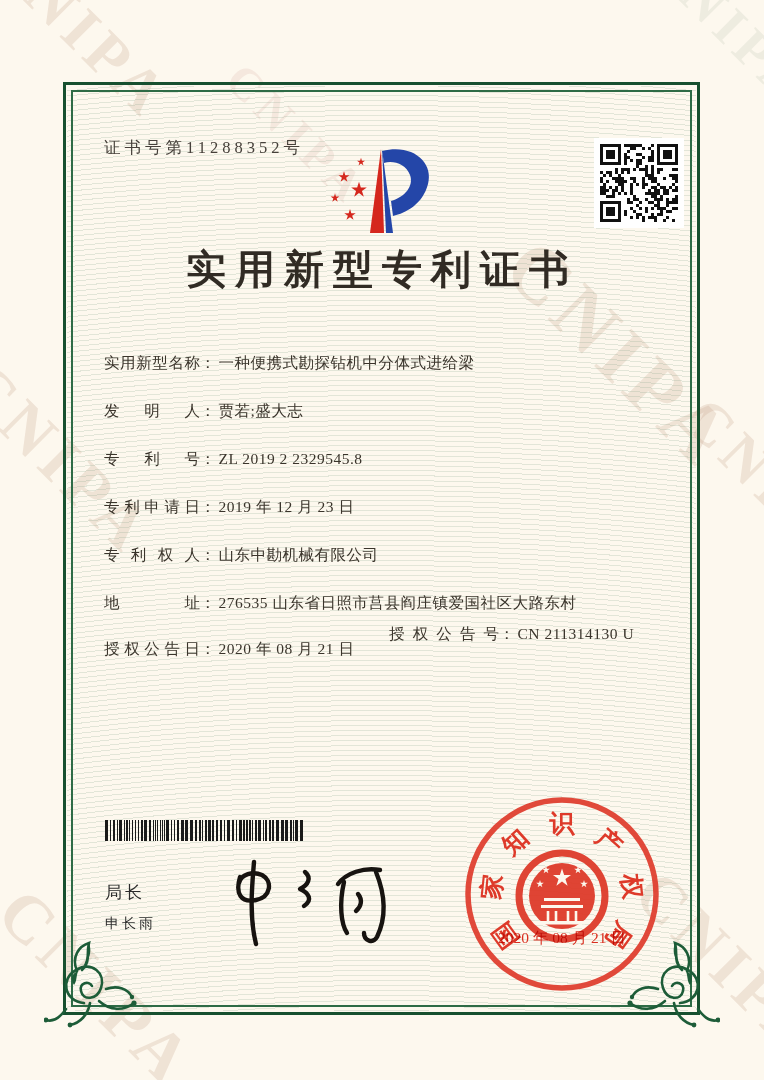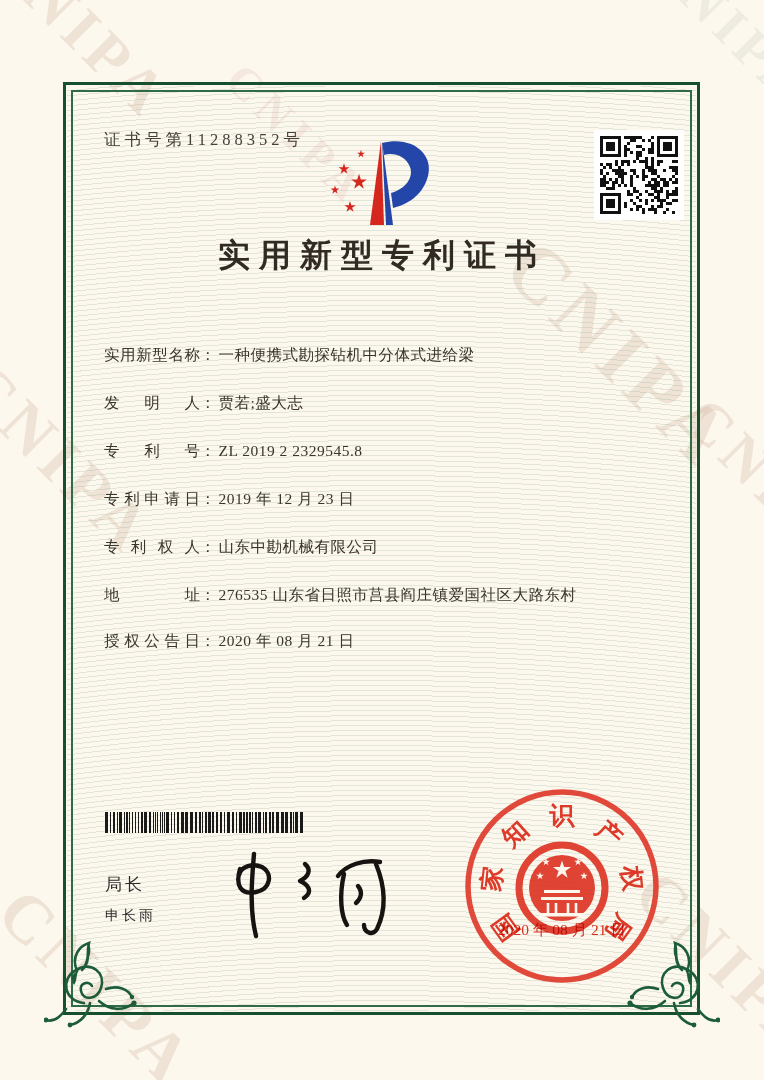--- a/index.html
+++ b/index.html
@@ -7,27 +7,27 @@
        background:#fdf8ee;font-family:"Liberation Serif","DejaVu Serif",serif;color:#3a342b;}
   
   .wm{position:absolute;font-family:"Liberation Serif","DejaVu Serif",serif;font-weight:bold;
       color:rgba(199,168,144,0.26);letter-spacing:7px;transform:rotate(45deg);white-space:nowrap;z-index:1;}
   
   .frame-outer{position:absolute;left:63px;top:82px;width:637px;height:933px;
       border:3px solid #17502f;box-sizing:border-box;z-index:2;}
   .frame-inner{position:absolute;left:5px;top:5px;right:5px;bottom:5px;border:2px solid #2e6b46;}
   .guilloche{position:absolute;left:67px;top:86px;width:629px;height:925px;z-index:2;
       background:repeating-radial-gradient(circle at 50% 3200px, rgba(118,156,128,0.20) 0 1px, rgba(0,0,0,0) 1px 5px);}
-  .content{position:absolute;left:0;top:4px;width:764px;height:926px;z-index:5;}
+  .content{position:absolute;left:0;top:12px;width:764px;height:926px;z-index:5;}
   
   .cert-no{position:absolute;left:104px;top:125px;font-size:16.5px;letter-spacing:4px;color:#46403а;color:#46403a;}
   .logo{position:absolute;left:318px;top:124px;width:128px;height:102px;}
   .qr{position:absolute;left:596px;top:128px;width:86px;height:86px;background:#ffffff;box-shadow:0 0 0 2px #fff;}
   .title{position:absolute;left:0;top:230px;width:764px;text-align:center;
-      font-size:32px;font-weight:bold;letter-spacing:9px;color:#312b24;}
+      font-size:40px;font-weight:bold;letter-spacing:9px;color:#312b24;}
   
   .field-row{position:absolute;left:104px;width:560px;height:30px;font-size:15.5px;color:#3a342b;white-space:nowrap;}
   .flabel{display:inline-block;width:96px;text-align:justify;text-align-last:justify;vertical-align:bottom;margin-top:15px;}
   .flabel2{display:inline-block;width:110px;text-align:justify;text-align-last:justify;vertical-align:bottom;}
   .fcolon{margin:0 3px 0 0;}
   .fvalue{letter-spacing:0.5px;}
   .pair2{position:absolute;left:285px;top:0;}
   
   .paras{position:absolute;left:101px;top:629px;width:561px;}
   .paras p{margin:0;font-size:15px;line-height:31.5px;text-indent:2em;text-align:justify;letter-spacing:0.6px;color:#3c362d;}
@@ -347,21 +347,21 @@
 
   <div class="title">实用新型专利证书</div>
 
   <div id="fields">
       <div class="field-row" style="top: 326px;"><span class="flabel">实用新型名称</span><span class="fcolon">：</span><span class="fvalue">一种便携式勘探钻机中分体式进给梁</span></div>
       <div class="field-row" style="top: 374px;"><span class="flabel">发明人</span><span class="fcolon">：</span><span class="fvalue">贾若;盛大志</span></div>
       <div class="field-row" style="top: 422px; font-family: Liberation Serif, serif;"><span class="flabel">专利号</span><span class="fcolon">：</span><span class="fvalue">ZL 2019 2 2329545.8</span></div>
       <div class="field-row" style="top: 470px;"><span class="flabel">专利申请日</span><span class="fcolon">：</span><span class="fvalue">2019 年 12 月 23 日</span></div>
       <div class="field-row" style="top: 518px;"><span class="flabel">专利权人</span><span class="fcolon">：</span><span class="fvalue">山东中勘机械有限公司</span></div>
       <div class="field-row" style="top: 566px;"><span class="flabel">地址</span><span class="fcolon">：</span><span class="fvalue">276535 山东省日照市莒县阎庄镇爱国社区大路东村</span></div>
-      <div class="field-row" style="top: 612px;"><span class="flabel">授权公告日</span><span class="fcolon">：</span><span class="fvalue">2020 年 08 月 21 日</span></div>
+      <div class="field-row" style="top: 612px;"><span class="flabel">授权公告日</span><span class="fcolon">：</span><span class="fvalue">2020 年 08 月 21 日</span><span class="pair2"><span class="flabel2">授权公告号</span><span class="fcolon">：</span><span class="fvalue">CN 211314130 U</span></span></div>
     </div>
 
 
   <div class="barcode"><svg id="bc-svg" width="200" height="21" viewBox="0 0 200 21">
         <rect x="0" y="0" width="3" height="21" fill="#1a1a1a"></rect>
         <rect x="5" y="0" width="1" height="21" fill="#1a1a1a"></rect>
         <rect x="8" y="0" width="2" height="21" fill="#1a1a1a"></rect>
         <rect x="12" y="0" width="1" height="21" fill="#1a1a1a"></rect>
         <rect x="14" y="0" width="3" height="21" fill="#1a1a1a"></rect>
         <rect x="19" y="0" width="1" height="21" fill="#1a1a1a"></rect>

